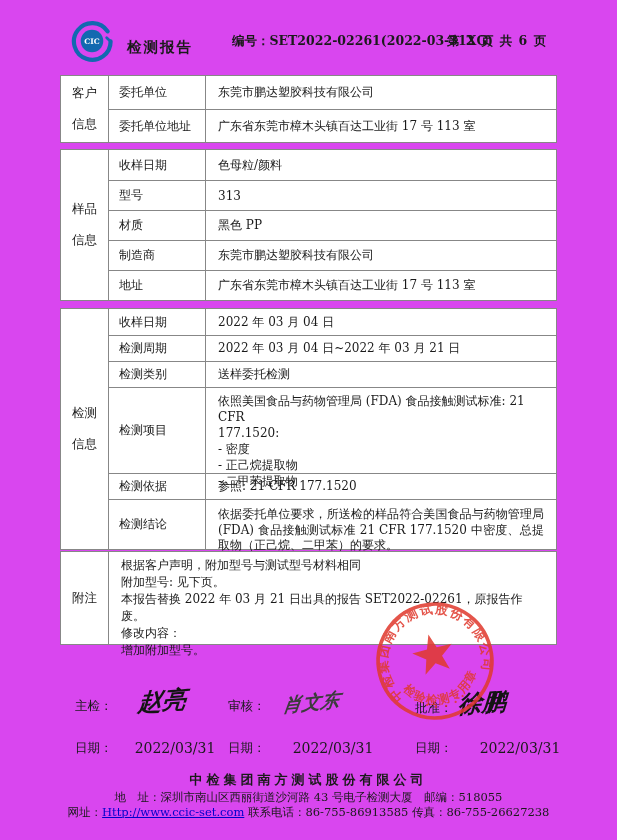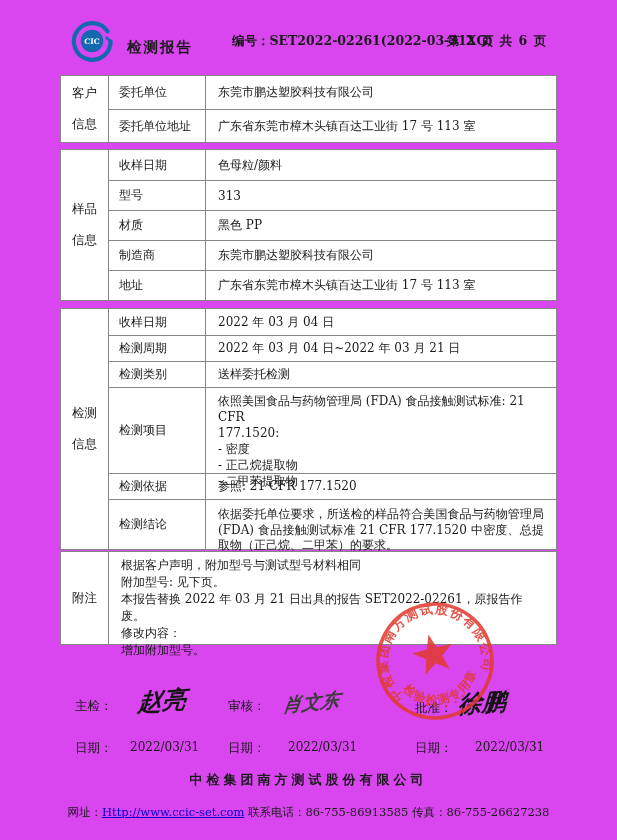--- a/index.html
+++ b/index.html
@@ -25,21 +25,21 @@
   .vline { line-height:16px; font-size:12px; }
   .wrapped { line-height:15.5px; font-size:12px; text-align:justify; padding-top:2px; }
   .h33{height:33px;} .h30{height:30px;} .h26{height:26px;} .h86{height:86px;} .h50{height:50px;}
   .notes-body { flex:1; padding:5px 12px; font-size:12px; }
   .notes-body .vline { line-height:17px; }
   
   .sig-label { position:absolute; font-size:12.5px; }
   .sig-name { position:absolute; font-size:24px; font-style:italic; font-weight:bold; transform:rotate(-4deg) skewX(-8deg); white-space:nowrap; color:#141414; }
   .sig-name.small { font-size:19px; transform:rotate(-6deg) skewX(-14deg); color:#3c3c3c; }
   .date-label { position:absolute; font-size:12.5px; }
-  .date-value { position:absolute; font-size:12px; width:90px; }
+  .date-value { position:absolute; font-size:14px; width:90px; text-align:center; }
   
   .stamp { position:absolute; left:368px; top:594px; width:134px; height:134px; opacity:0.86; transform:rotate(-14deg); z-index:5; pointer-events:none; }
   
   .footer-company { position:absolute; left:0; top:771px; width:617px; text-align:center; font-size:13px; font-weight:bold; letter-spacing:4px; }
   .footer-line { position:absolute; left:0; width:617px; text-align:center; font-size:11.5px; }
   .footer-addr { top:790px; }
   .footer-web  { top:805px; }
   .url-link { color:#0000cc; text-decoration:underline; }
 </style>
 </head>
@@ -187,15 +187,16 @@
     <g fill="#e03a2e">
       <circle cx="48" cy="106" r="1.1"></circle>
         <circle cx="56" cy="110" r="1.1"></circle>
       <circle cx="66" cy="111.5" r="1.1"></circle>
         <circle cx="76" cy="110" r="1.1"></circle>
       <circle cx="84" cy="106" r="1.1"></circle>
     </g>
   </svg>
 
   <div class="footer-company">中检集团南方测试股份有限公司</div>
+  <div class="footer-line footer-addr">地　址：深圳市南山区西丽街道沙河路 43 号电子检测大厦　邮编：518055</div>
   <div class="footer-line footer-web"><span>网址：</span><a class="url-link" href="#">Http://www.ccic-set.com</a><span> 联系电话：86-755-86913585 传真：86-755-26627238</span></div>
 
 </div>
 
 </body></html>

